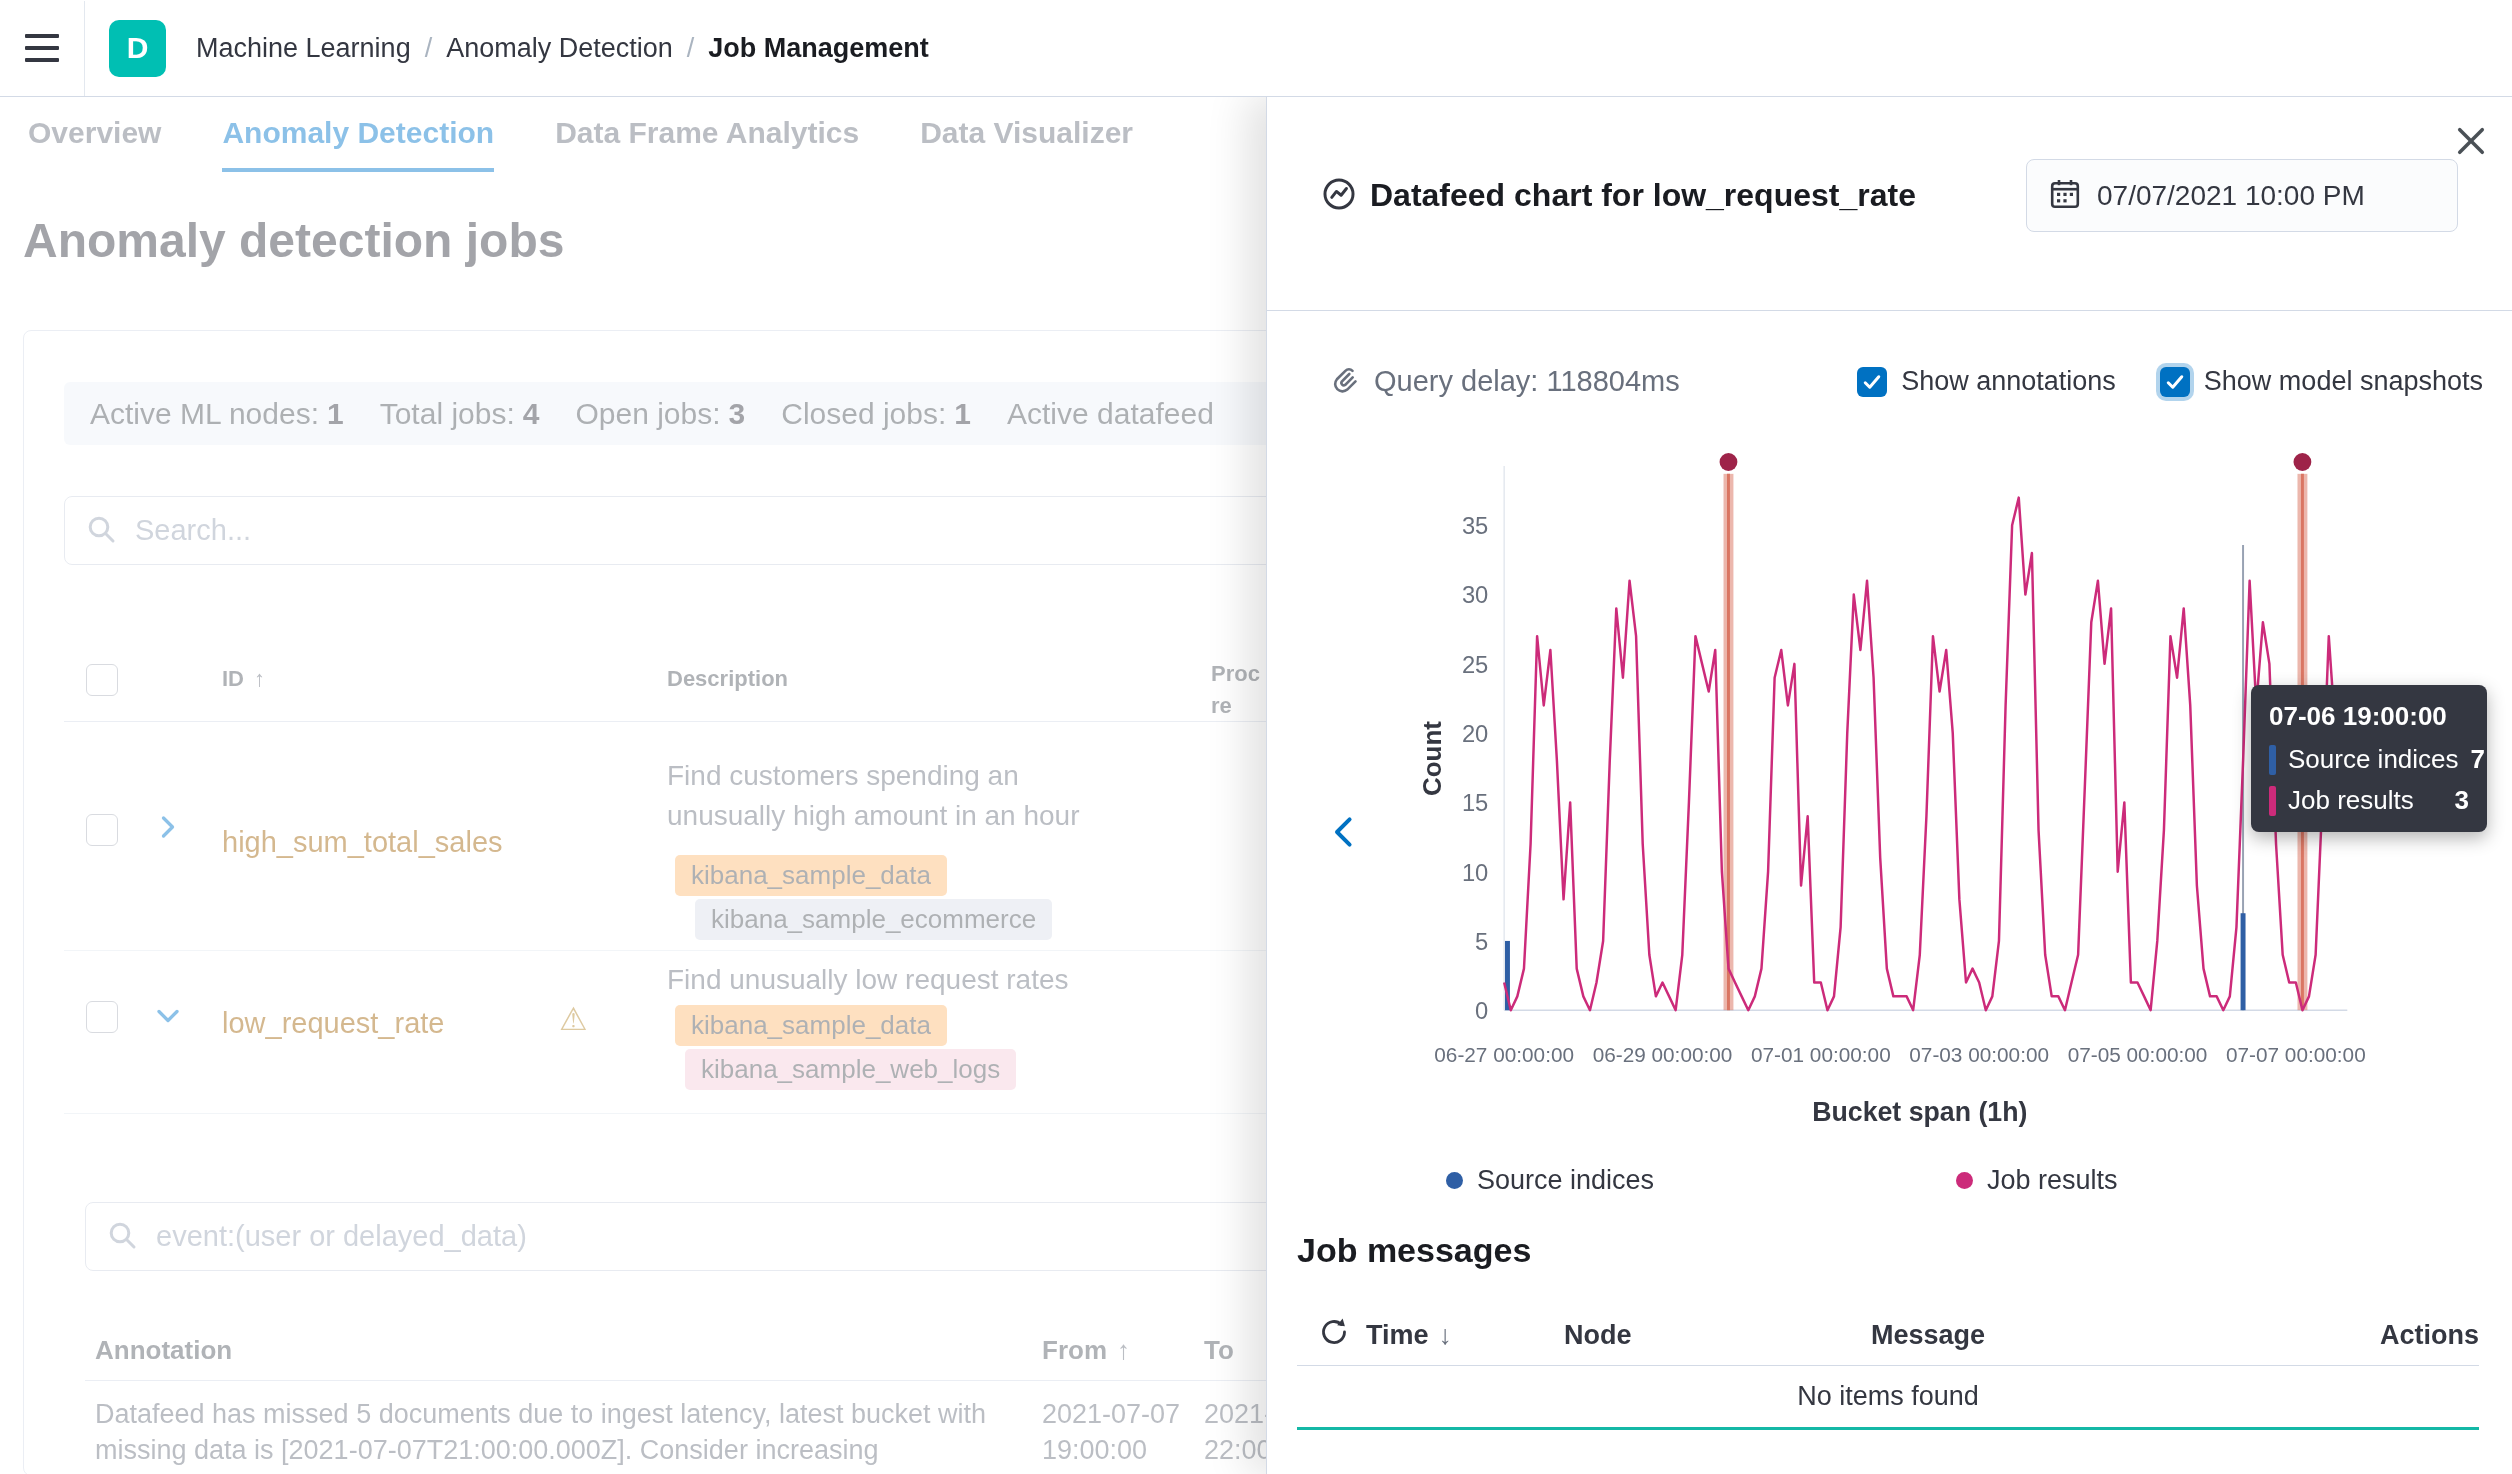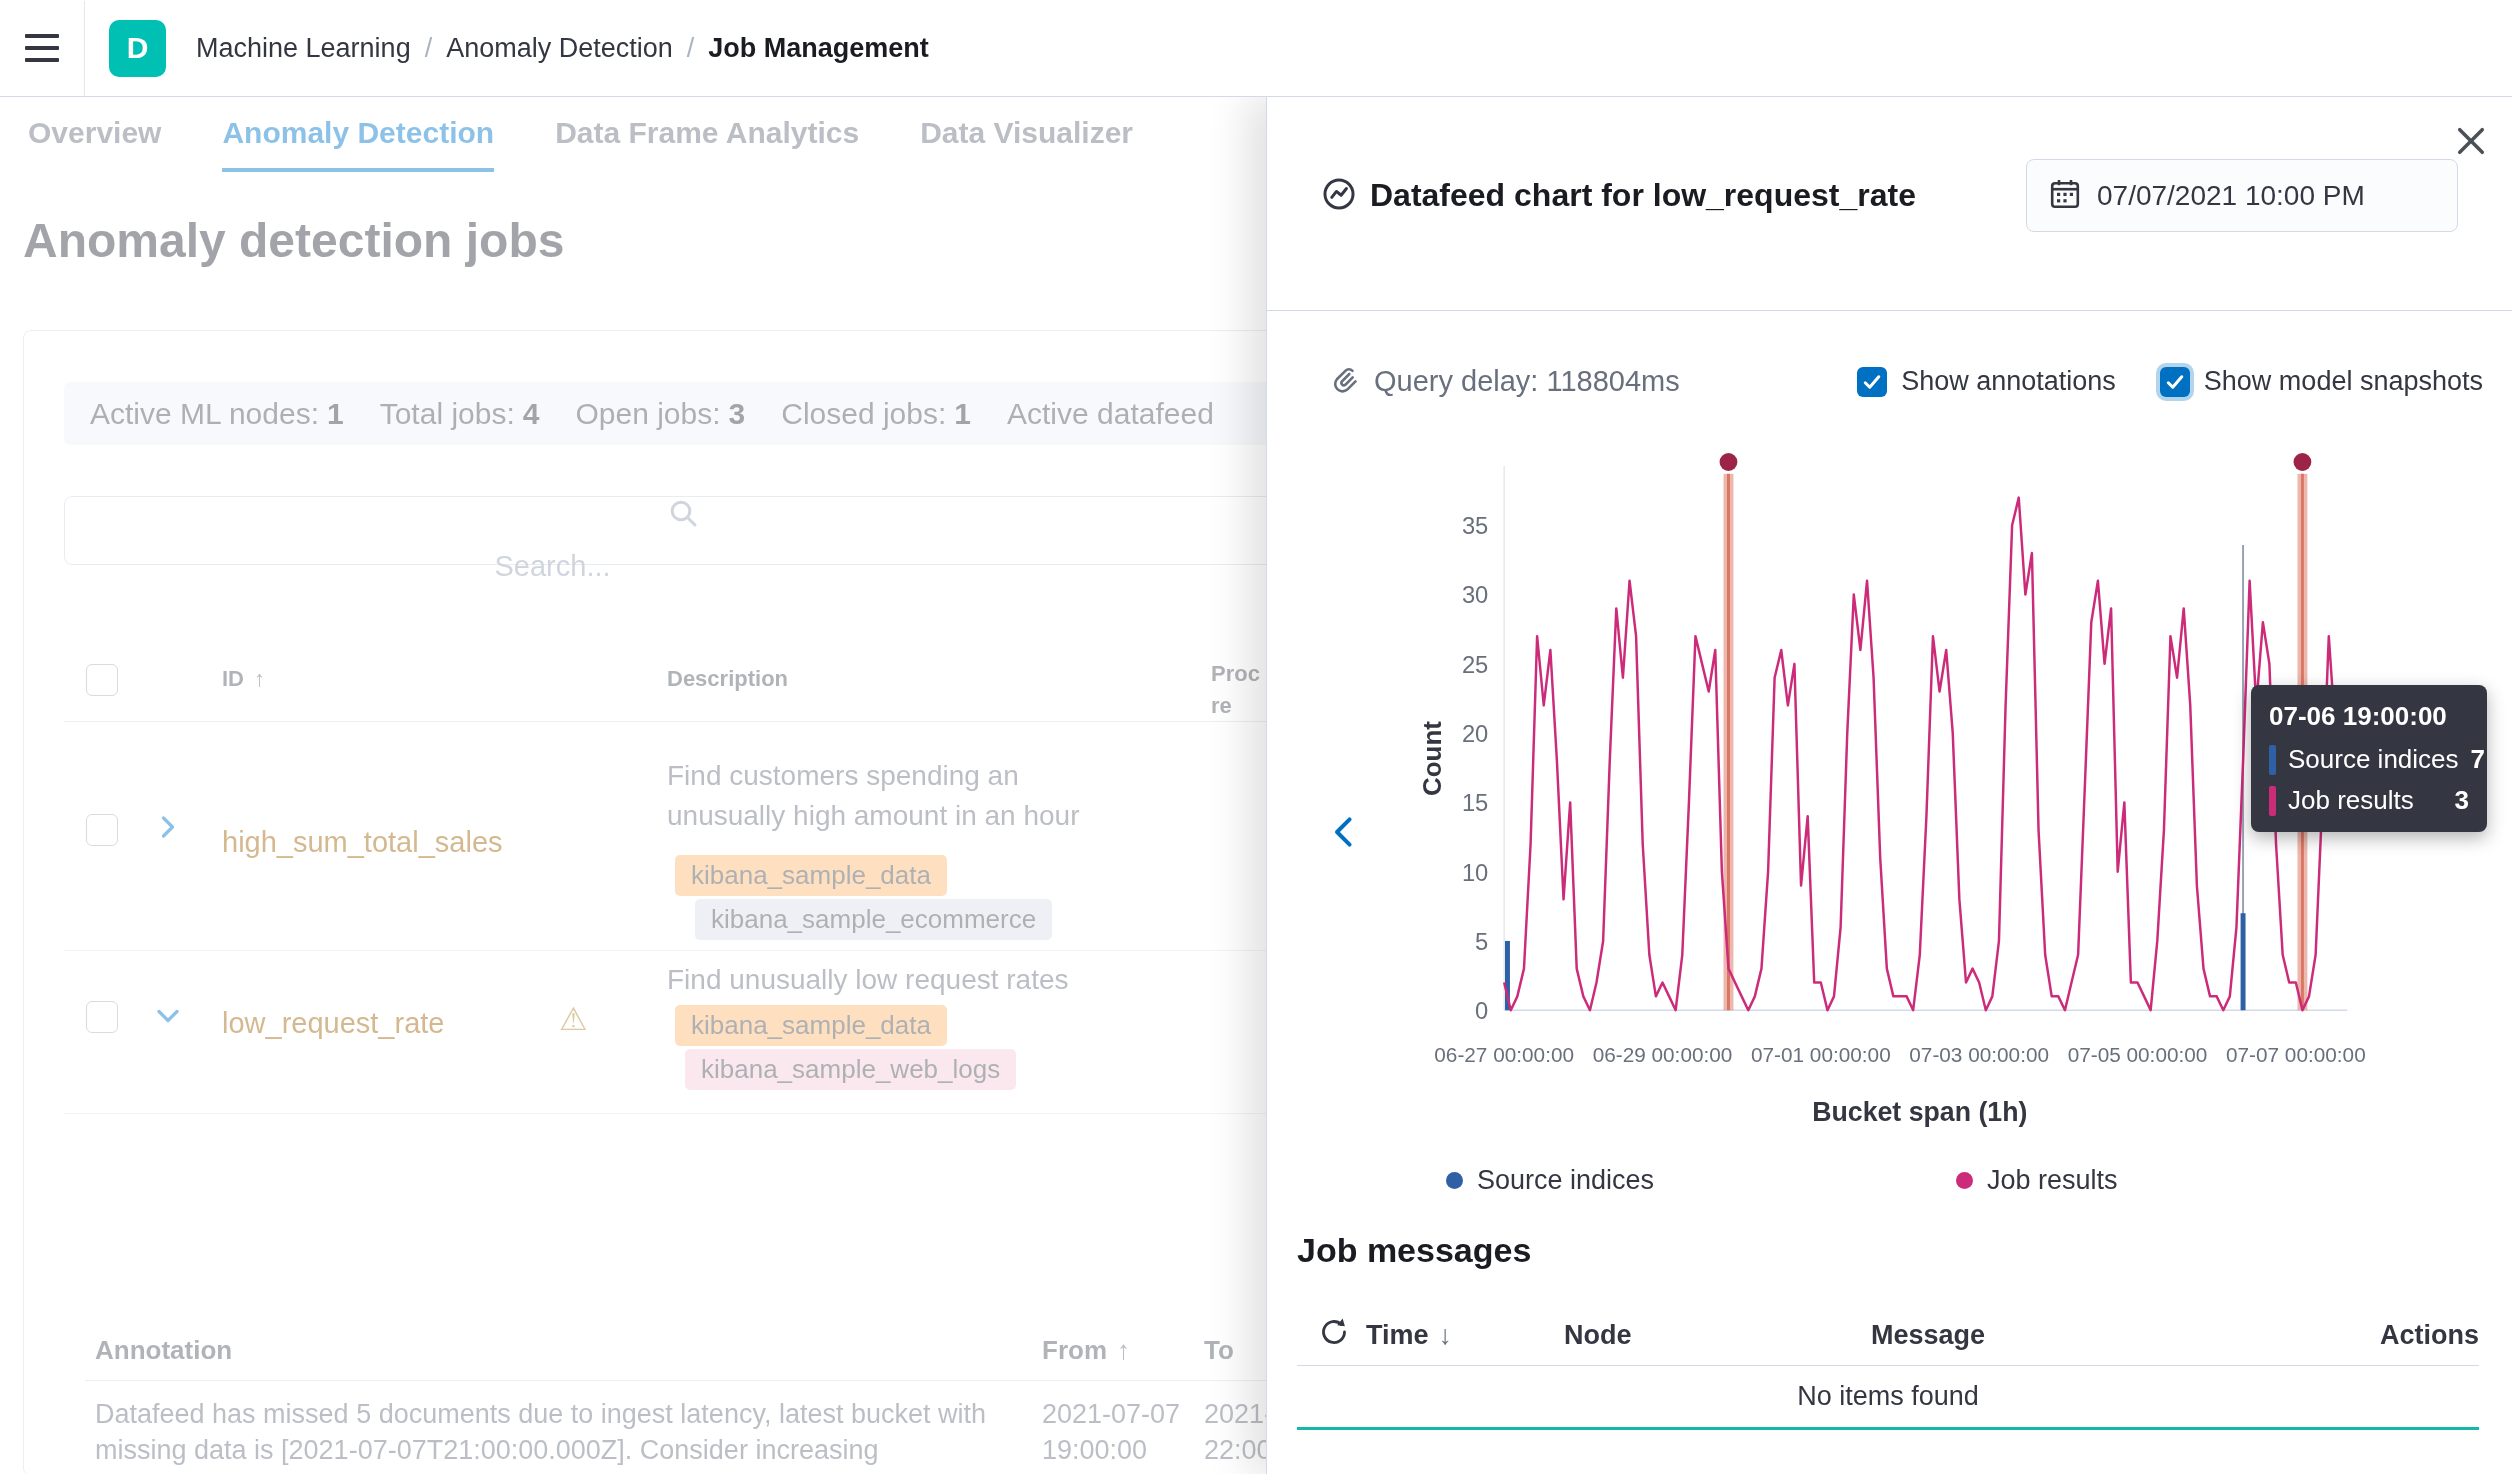--- a/index.html
+++ b/index.html
@@ -27,21 +27,21 @@
 
   
   .left-page{position:absolute;inset:96px 0 0 0;z-index:1;}
   .page-title{position:absolute;left:23px;top:117px;margin:0;font-size:48px;font-weight:bold;color:#343741;}
   .jobs-panel{position:absolute;left:23px;top:234px;width:1317px;height:1144px;
               border:1px solid #d3dae6;border-radius:8px;overflow:hidden;background:#fff;}
   .stats-bar{position:absolute;left:40px;top:51px;width:1238px;height:63px;background:#eef2f9;border-radius:6px;
              display:flex;align-items:center;gap:36px;padding:0 26px;box-sizing:border-box;font-size:30px;color:#4a5158;white-space:nowrap;}
   .stat-value{font-weight:bold;color:#343741;margin-left:8px;}
   .search-box{position:absolute;display:flex;align-items:center;gap:16px;border:1px solid #cdd3df;border-radius:8px;
-              background:#fff;padding:0 20px;box-sizing:border-box;flex-direction:column;}
+              background:#fff;padding:0 20px;box-sizing:border-box;}
   .search-box input{border:none;outline:none;flex:1;font-size:29px;color:#343741;background:transparent;
                     font-family:"Liberation Sans","DejaVu Sans",sans-serif;}
   .search-box input::placeholder{color:#98a2b3;}
   .search1{left:40px;top:165px;width:1238px;height:69px;}
   .search2{left:61px;top:871px;width:1238px;height:69px;}
   .cb{display:inline-block;width:30px;height:30px;border:1px solid #aab0ba;border-radius:6px;background:#fff;cursor:pointer;}
   .thead{position:absolute;left:40px;top:325px;width:1238px;height:65px;border-bottom:1px solid #d3dae6;font-size:22px;font-weight:bold;color:#51575f;}
   .thead .cb{position:absolute;left:22px;top:8px;}
   .th{position:absolute;top:10px;cursor:pointer;}
   .th-id{left:158px;}
@@ -201,20 +201,29 @@
             </svg>
         </span>
         <span class="job-id">low_request_rate</span>
         <span class="warning-icon">⚠</span>
         <div class="job-desc">Find unusually low request rates</div>
         <span class="badge salmon b1">kibana_sample_data</span>
         <span class="badge pink b2">kibana_sample_web_logs</span>
       </div>
 
 
+      <div class="search-box search2">
+        <span>
+          <svg width="32" height="32" viewBox="0 0 16 16">
+              <circle cx="7" cy="7" r="4.4" fill="none" stroke="#98a2b3" stroke-width="1.5"></circle>
+              <line x1="10.4" y1="10.4" x2="14" y2="14" stroke="#98a2b3" stroke-width="1.5" stroke-linecap="round"></line>
+            </svg>
+        </span>
+        <input placeholder="event:(user or delayed_data)" style="">
+      </div>
 
       <div class="annot-head">
         <span class="col-annotation">Annotation</span>
         <span class="col-from"><span>From</span><span class="sort-glyph">↑</span></span>
         <span class="col-to">To</span>
       </div>
       <div class="annot-row">
         <div class="annot-text">Datafeed has missed 5 documents due to ingest latency, latest bucket with missing data is [2021-07-07T21:00:00.000Z]. Consider increasing query_delay</div>
         <div class="annot-from">
             <div>2021-07-07</div>

